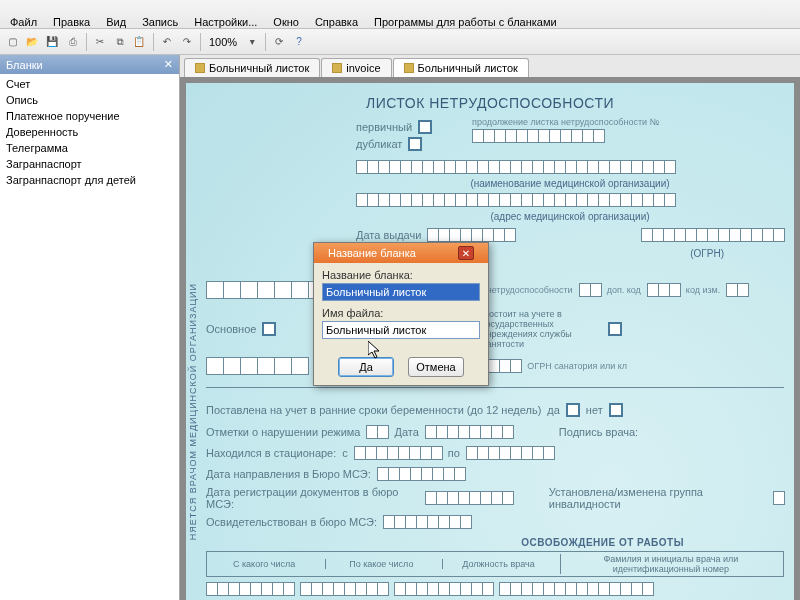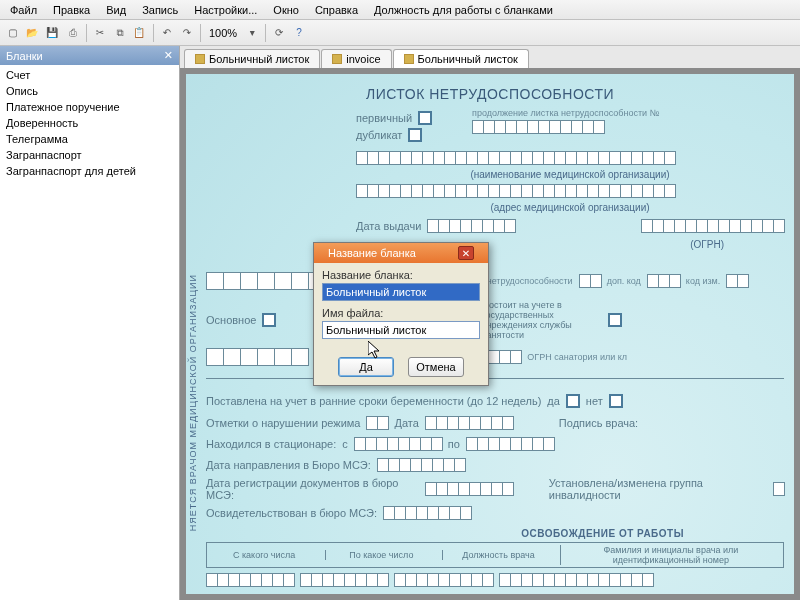--- a/index.html
+++ b/index.html
@@ -1,17 +1,17 @@
 <!DOCTYPE html>
 <html><head>
 <meta charset="utf-8">
 <style>
 *{box-sizing:border-box;margin:0;padding:0;font-family:Tahoma,Arial,sans-serif;font-size:11px}
 body{width:800px;height:600px;background:#ece9d8;overflow:hidden;position:relative}
-.menubar{background:linear-gradient(#f5f5f5,#e8e8e8);height:20px;padding:2px 4px;display:flex;gap:4px;border-bottom:1px solid #c0c0c0}
+.menubar{background:linear-gradient(#f5f5f5,#e8e8e8);height:20px;padding:14px 4px;display:flex;gap:4px;border-bottom:1px solid #c0c0c0}
 .menubar span{padding:2px 6px;cursor:default}
 .toolbar{background:linear-gradient(#f5f5f5,#e8e8e8);height:26px;padding:2px 4px;display:flex;align-items:center;gap:2px;border-bottom:1px solid #c0c0c0}
 .tbtn{width:18px;height:18px;display:flex;align-items:center;justify-content:center;font-size:10px;color:#555}
 .sep{width:1px;height:18px;background:#bbb;margin:0 2px}
 .zoom{font-size:11px;padding:0 4px}
 .main{display:flex;height:554px}
 .sidebar{width:180px;background:#fff;border-right:1px solid #aaa;display:flex;flex-direction:column}
 .sidebar-title{background:linear-gradient(#9bb5d6,#7a9cc6);color:#fff;padding:3px 6px;font-size:11px;display:flex;justify-content:space-between;align-items:center}
 .side-list{padding:2px;flex:1;overflow:auto}
 .side-list div{padding:2px 4px;cursor:default}
@@ -51,21 +51,21 @@
 <body>
 
 <div class="menubar">
   <span>Файл</span>
   <span>Правка</span>
   <span>Вид</span>
   <span>Запись</span>
   <span>Настройки...</span>
   <span>Окно</span>
   <span>Справка</span>
-  <span>Должность для работы с бланками</span>
+  <span>Программы для работы с бланками</span>
 </div>
 
 <div class="toolbar">
   <span class="tbtn">▢</span>
   <span class="tbtn">📂</span>
   <span class="tbtn">💾</span>
   <span class="tbtn">⎙</span>
   <span class="sep"></span>
   <span class="tbtn">✂</span>
   <span class="tbtn">⧉</span>

